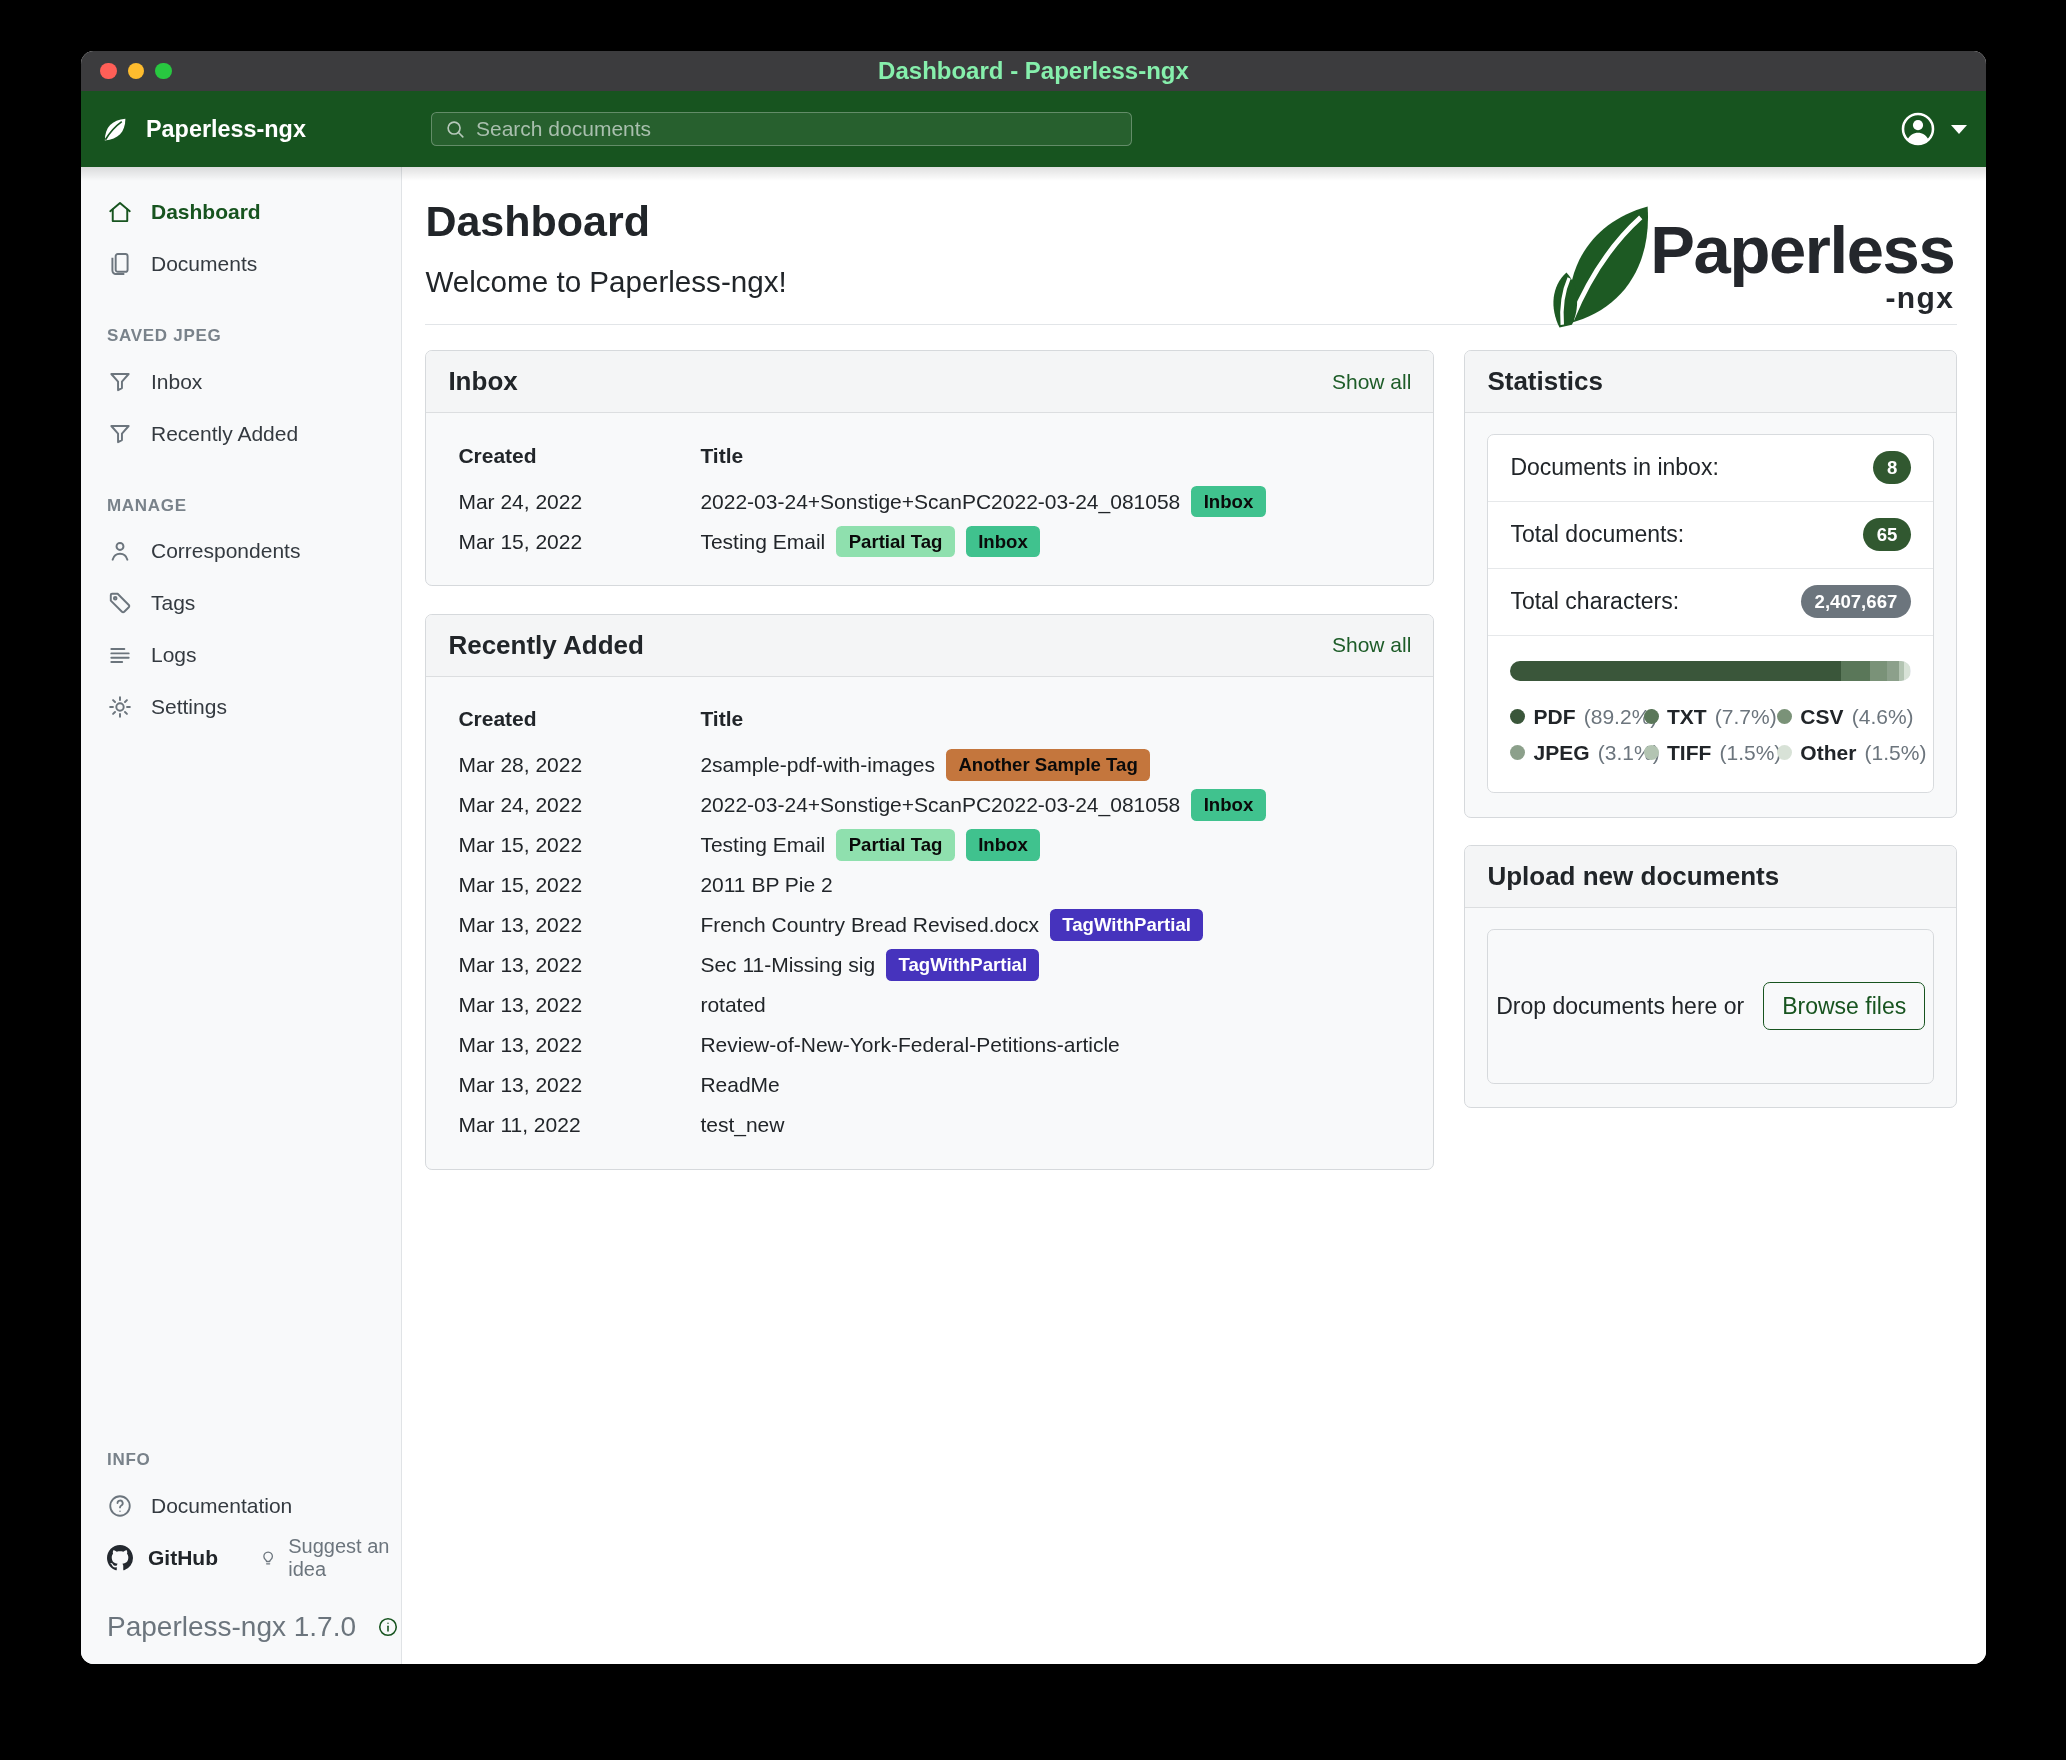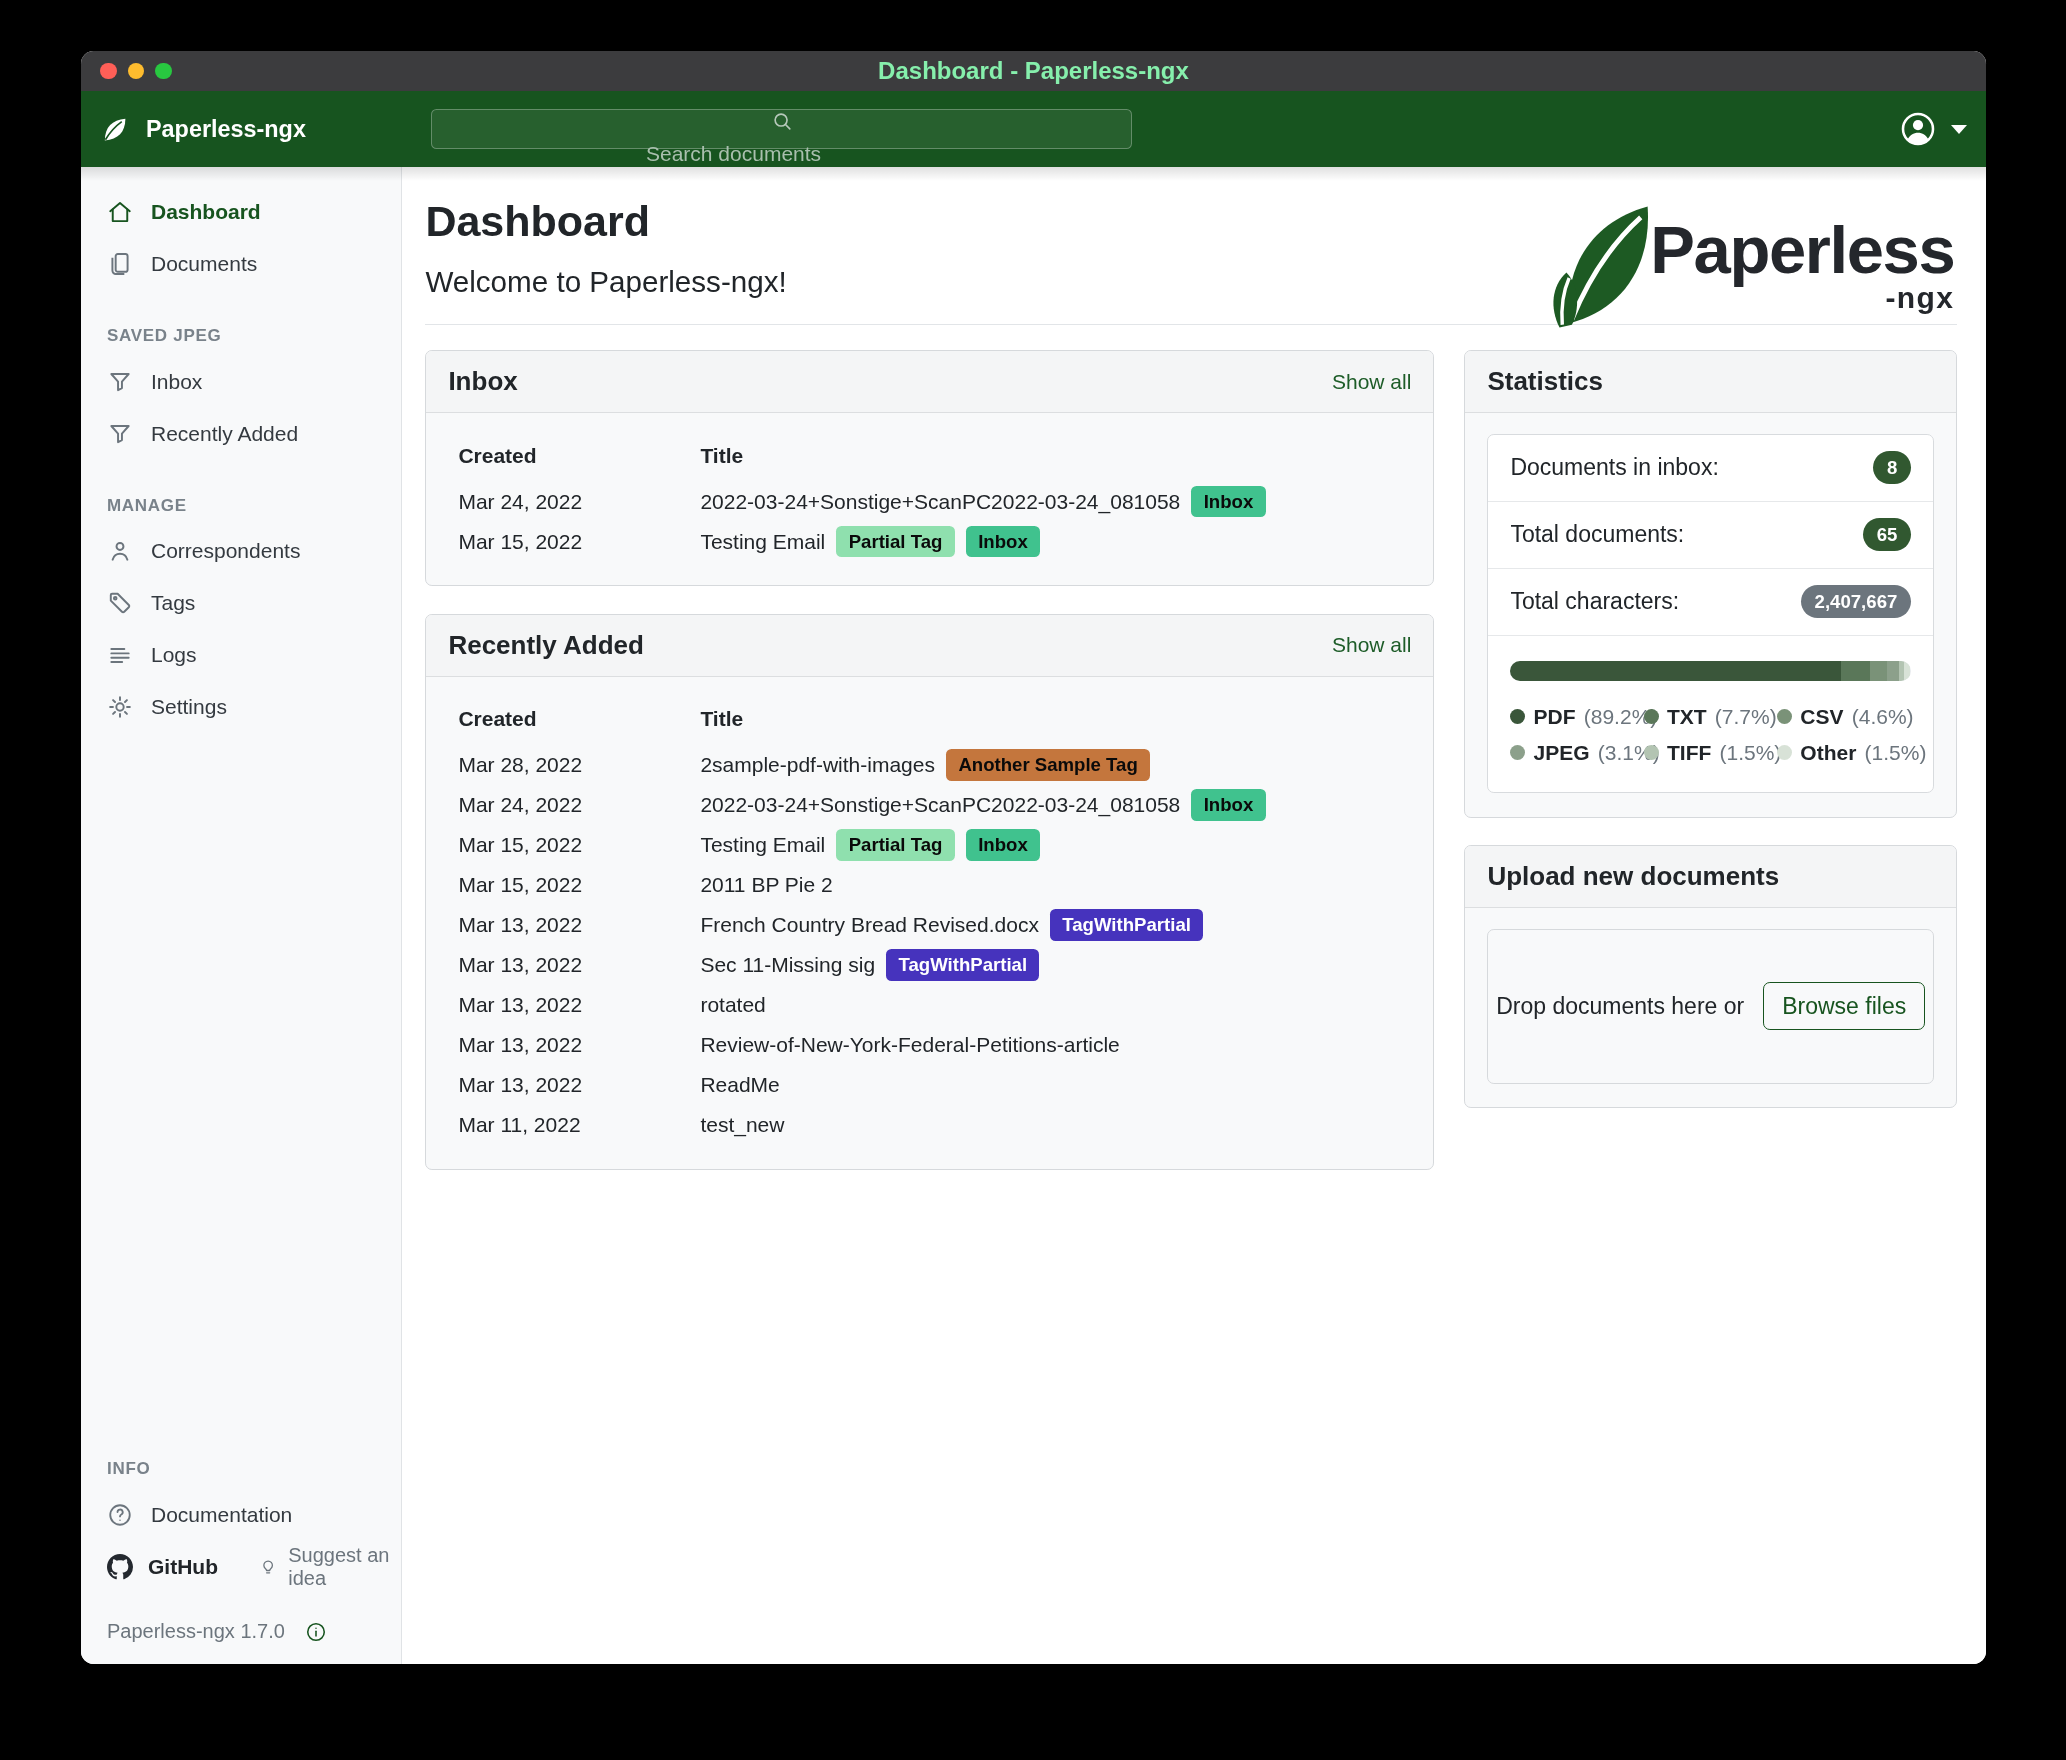--- a/index.html
+++ b/index.html
@@ -10,23 +10,23 @@
   
   .titlebar { height:40px; background:#3c3c3e; display:flex; align-items:center; position:relative; flex:0 0 auto; }
   .lights { position:absolute; left:19px; display:flex; gap:11px; }
   .light { width:16.5px; height:16.5px; border-radius:50%; }
   .light.red { background:#ff5f57; } .light.yellow { background:#febc2e; } .light.green { background:#28c840; }
   .tb-title { margin:0 auto; color:#86efac; font-size:24px; font-weight:700; }
   
   .navbar { height:76px; background:#17541f; display:flex; align-items:center; padding:0 19px; flex:0 0 auto; }
   .brand { display:flex; align-items:center; gap:17px; width:331px; color:#fff; }
   .brand-name { font-size:23.4px; font-weight:600; }
-  .search-box { width:701px; height:40px; background:rgba(255,255,255,.07);
+  .search-box { width:701px; height:34px; background:rgba(255,255,255,.07);
                 border:0.7px solid rgba(255,255,255,.28); border-radius:5.5px;
-                display:flex; align-items:center; padding:0 12.4px; gap:9.6px;flex-direction:column; }
+                display:flex; align-items:center; padding:0 12.4px; gap:9.6px; }
   .search-box svg { flex:0 0 auto; }
   .search-box input { flex:1; background:transparent; border:none; outline:none;
                       color:#e8efe9; font-size:21px; font-family:inherit; }
   .search-box input::placeholder { color:#a9bfae; }
   .nav-right { margin-left:auto; display:flex; align-items:center; gap:15px; }
   .caret { width:0; height:0; border-left:8.2px solid transparent; border-right:8.2px solid transparent; border-top:9.6px solid #fff; }
   
   .window-body { flex:1; display:flex; position:relative; overflow:hidden; }
   .window-body::before { content:""; position:absolute; left:0; right:0; top:0; height:13.7px;
                          background:linear-gradient(rgba(0,0,0,.12), rgba(0,0,0,0)); z-index:9; pointer-events:none; }
@@ -39,21 +39,21 @@
   .side-item.active { color:#17541f; font-weight:700; }
   .side-item.active .icn { color:#17541f; }
   .side-heading { margin:36px 0 9.6px 26px; font-size:17px; font-weight:600; color:#79828a; letter-spacing:0.7px; }
   .side-spacer { flex:1; }
   .side-duo { display:flex; align-items:center; height:52px; padding-left:26px; gap:41px; }
   .duo-left { display:flex; align-items:center; gap:15px; font-size:21px; font-weight:700; color:#212529; cursor:pointer; }
   .duo-left .icn { width:26px; height:26px; color:#24292f; }
   .duo-right { display:flex; align-items:center; gap:11px; font-size:20px; color:#6c757d; cursor:pointer; }
   .duo-right .icn { width:23.4px; height:23.4px; color:#6c757d; }
   .version-row { display:flex; align-items:center; gap:20.6px; padding-left:26px; margin-top:27.5px;
-                 font-size:20px; color:#6c757d; }
+                 font-size:28px; color:#6c757d; }
   .version-row .icn { width:22px; height:22px; color:#17541f; cursor:pointer; }
   
   .main { flex:1; background:#fff; padding:0 29px 0 23.4px; position:relative; overflow:hidden; }
   .main-header { position:relative; margin-top:30px; }
   h1.page-title { font-size:43px; font-weight:600; color:#212529; }
   .welcome { font-size:29.6px; font-weight:500; color:#212529; margin-top:19px; }
   .logo { position:absolute; right:2.7px; top:1.4px; display:flex; align-items:flex-start; }
   .logo-txt { display:flex; flex-direction:column; align-items:flex-end; margin-left:-9.6px; margin-top:18px; }
   .logo-word { font-size:67px; font-weight:800; letter-spacing:-1.4px; color:#24272c; line-height:1; }
   .logo-sub { font-size:30px; font-weight:700; color:#24272c; letter-spacing:1.4px; margin-top:-2.7px; }

